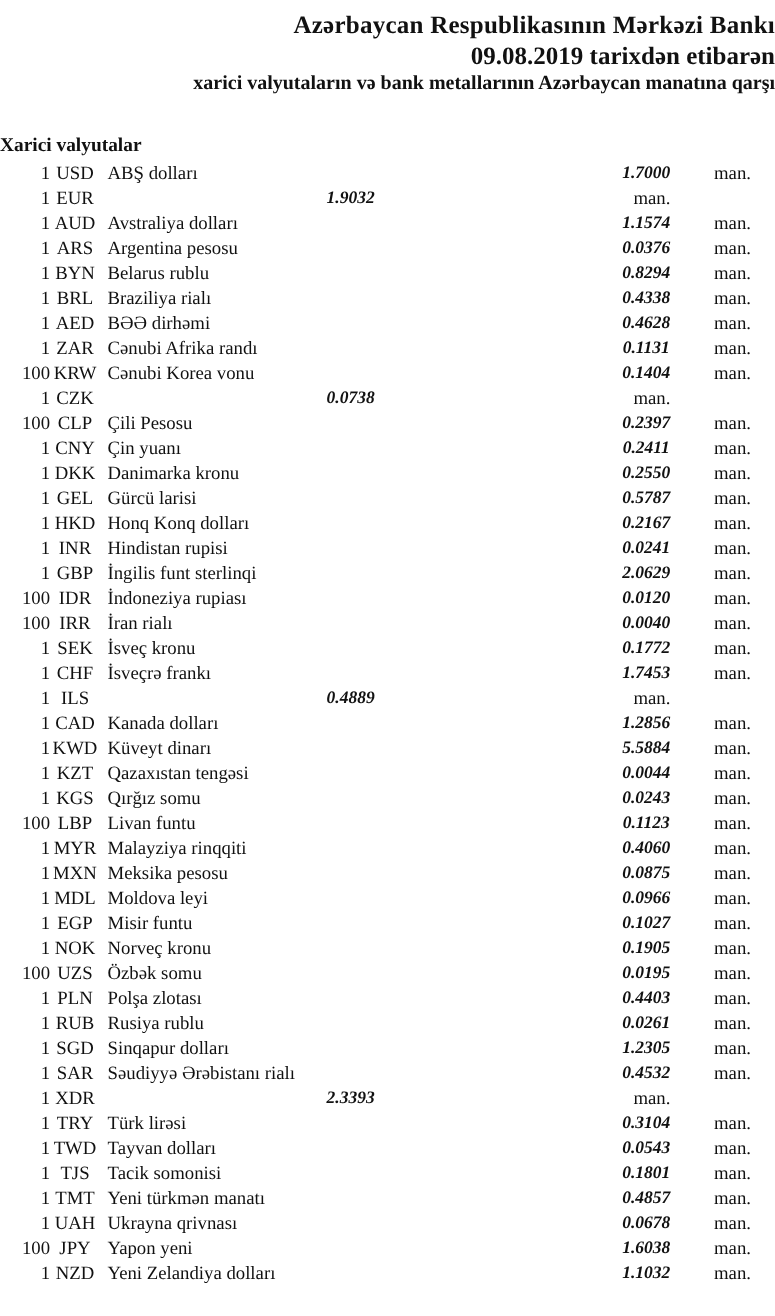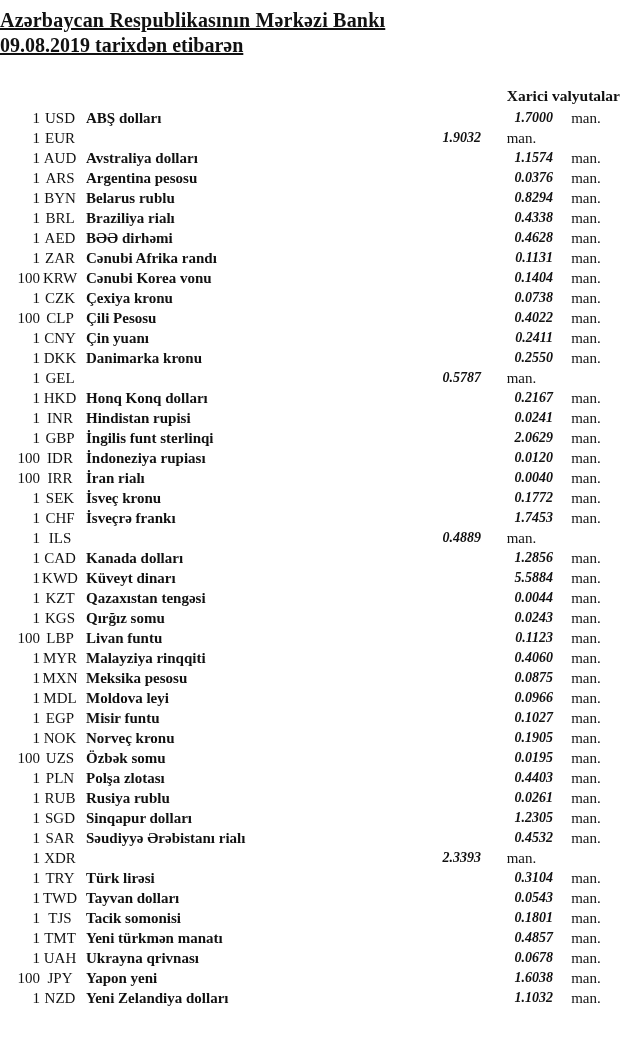--- a/index.html
+++ b/index.html
@@ -8,23 +8,22 @@
     background: #ffffff;
   }
   body {
     width: 620px;
     height: 1053px;
     overflow: hidden;
     font-family: "Liberation Serif", "DejaVu Serif", serif;
     color: #111111;
   }
   .doc-header {
-    text-align: left;
+    text-align: right;
     padding-top: 6px;
-    text-decoration: underline;
   }
   .bank-name {
     font-size: 20px;
     font-weight: bold;
     line-height: 29px;
     letter-spacing: 0.2px;
   }
   .date-line {
     font-size: 20px;
     font-weight: bold;
@@ -34,21 +33,21 @@
     font-size: 16px;
     font-weight: bold;
     line-height: 21px;
   }
   .bulletin-line {
     font-size: 16.5px;
     font-weight: bold;
     line-height: 22px;
   }
   .section-title {
-    text-align: right;
+    text-align: left;
     font-size: 15.5px;
     font-weight: bold;
     line-height: 18px;
     margin-top: 31px;
   }
   .rates-table {
     margin-top: 3px;
   }
   .rate-row {
     display: grid;
@@ -60,39 +59,39 @@
   }
   .cell-qty {
     text-align: right;
   }
   .cell-code {
     text-align: center;
   }
   .cell-name {
     padding-left: 6px;
     white-space: nowrap;
-    font-weight: bold;
   }
   .cell-rate {
-    text-align: right;
+    text-align: center;
     font-weight: bold;
     font-style: italic;
     font-size: 14px;
   }
   .cell-unit {
     text-align: center;
     padding-left: 9px;
   }
 </style>
 </head>
 <body>
 
 <div class="doc-header">
   <div class="bank-name">Azərbaycan Respublikasının Mərkəzi Bankı</div>
   <div class="date-line">09.08.2019 tarixdən etibarən</div>
+  <div class="subject-line">xarici valyutaların və bank metallarının Azərbaycan manatına qarşı</div>
 </div>
 
 <div class="section-title">Xarici valyutalar</div>
 
 <div class="rates-table">
   <div class="rate-row">
     <span class="cell-qty">1</span>
     <span class="cell-code">USD</span>
     <span class="cell-name">ABŞ dolları</span>
     <span class="cell-rate">1.7000</span>
@@ -158,30 +157,29 @@
     <span class="cell-qty">100</span>
     <span class="cell-code">KRW</span>
     <span class="cell-name">Cənubi Korea vonu</span>
     <span class="cell-rate">0.1404</span>
     <span class="cell-unit">man.</span>
   </div>
 
   <div class="rate-row">
     <span class="cell-qty">1</span>
     <span class="cell-code">CZK</span>
-    <span class="cell-name">Çexiya kronu</span>
     <span class="cell-rate">0.0738</span>
     <span class="cell-unit">man.</span>
   </div>
 
   <div class="rate-row">
     <span class="cell-qty">100</span>
     <span class="cell-code">CLP</span>
     <span class="cell-name">Çili Pesosu</span>
-    <span class="cell-rate">0.4022</span>
+    <span class="cell-rate">0.2397</span>
     <span class="cell-unit">man.</span>
   </div>
 
   <div class="rate-row">
     <span class="cell-qty">1</span>
     <span class="cell-code">CNY</span>
     <span class="cell-name">Çin yuanı</span>
     <span class="cell-rate">0.2411</span>
     <span class="cell-unit">man.</span>
   </div>
@@ -190,20 +188,21 @@
     <span class="cell-qty">1</span>
     <span class="cell-code">DKK</span>
     <span class="cell-name">Danimarka kronu</span>
     <span class="cell-rate">0.2550</span>
     <span class="cell-unit">man.</span>
   </div>
 
   <div class="rate-row">
     <span class="cell-qty">1</span>
     <span class="cell-code">GEL</span>
+    <span class="cell-name">Gürcü larisi</span>
     <span class="cell-rate">0.5787</span>
     <span class="cell-unit">man.</span>
   </div>
 
   <div class="rate-row">
     <span class="cell-qty">1</span>
     <span class="cell-code">HKD</span>
     <span class="cell-name">Honq Konq dolları</span>
     <span class="cell-rate">0.2167</span>
     <span class="cell-unit">man.</span>

